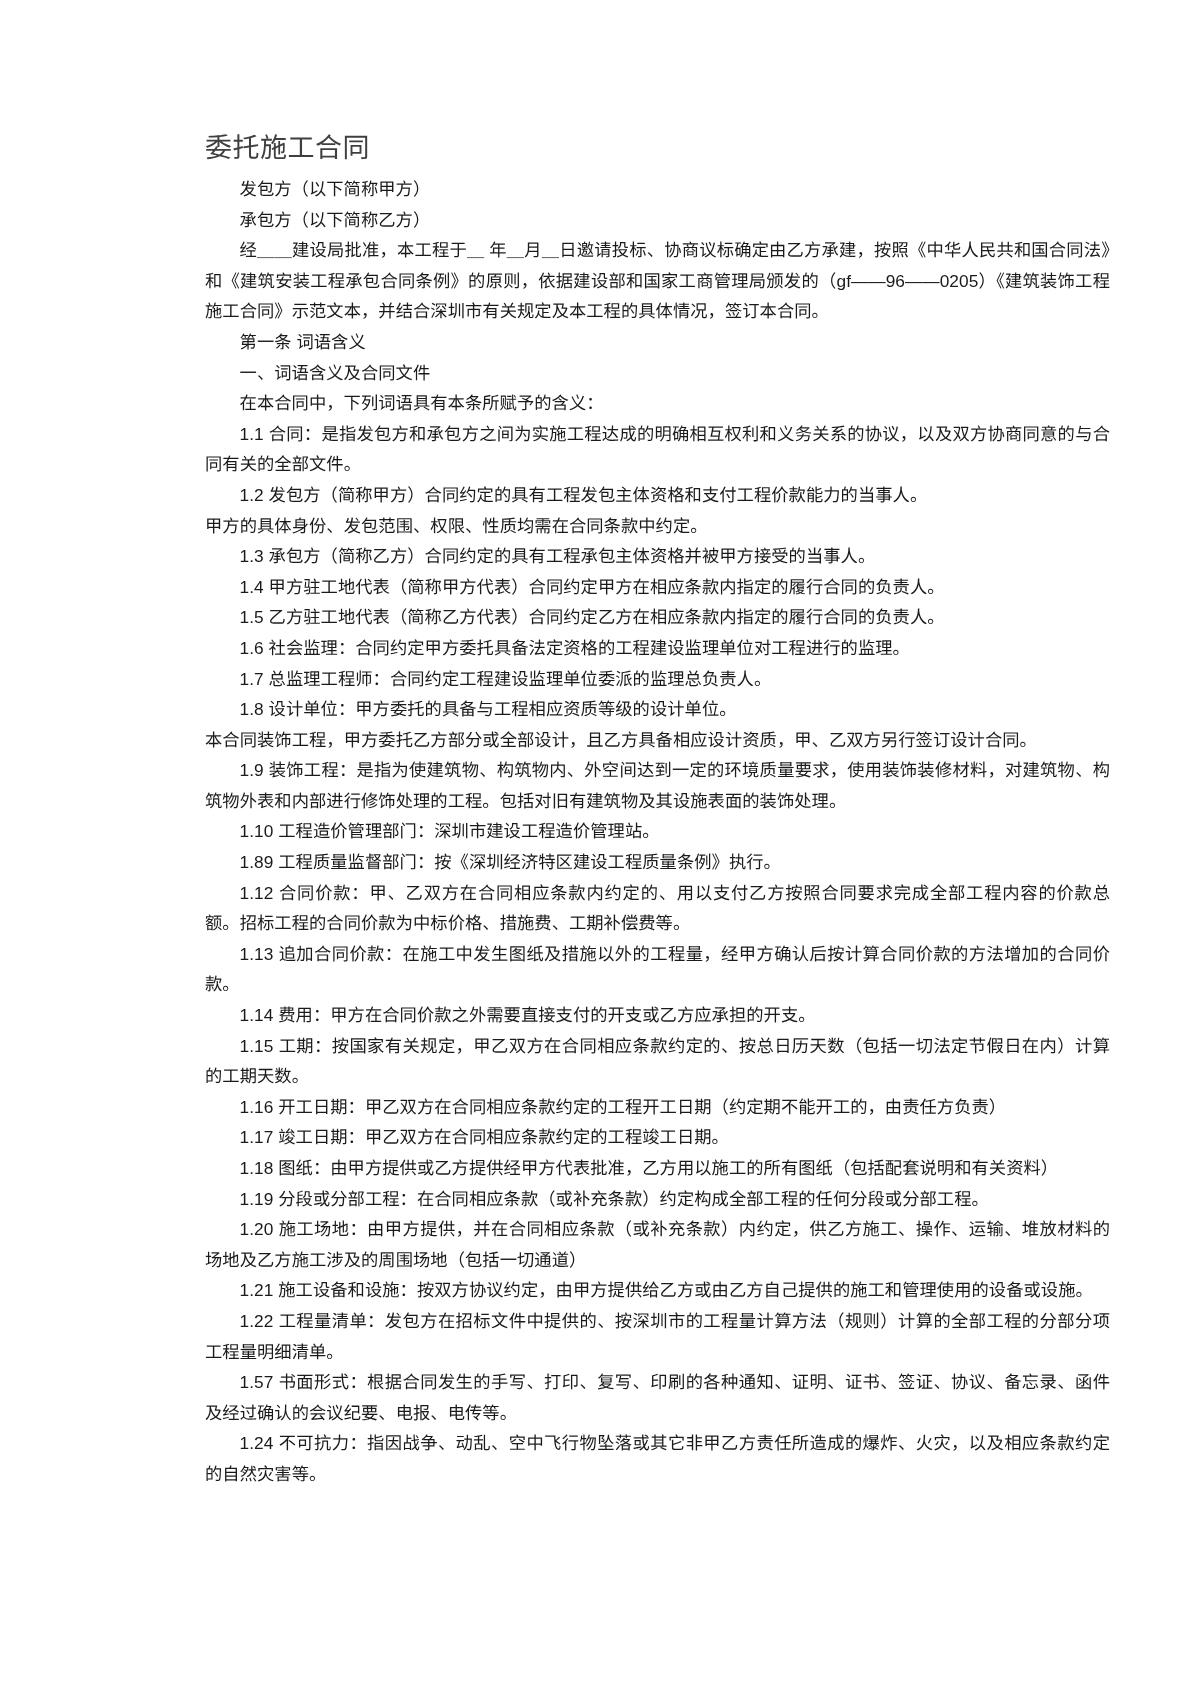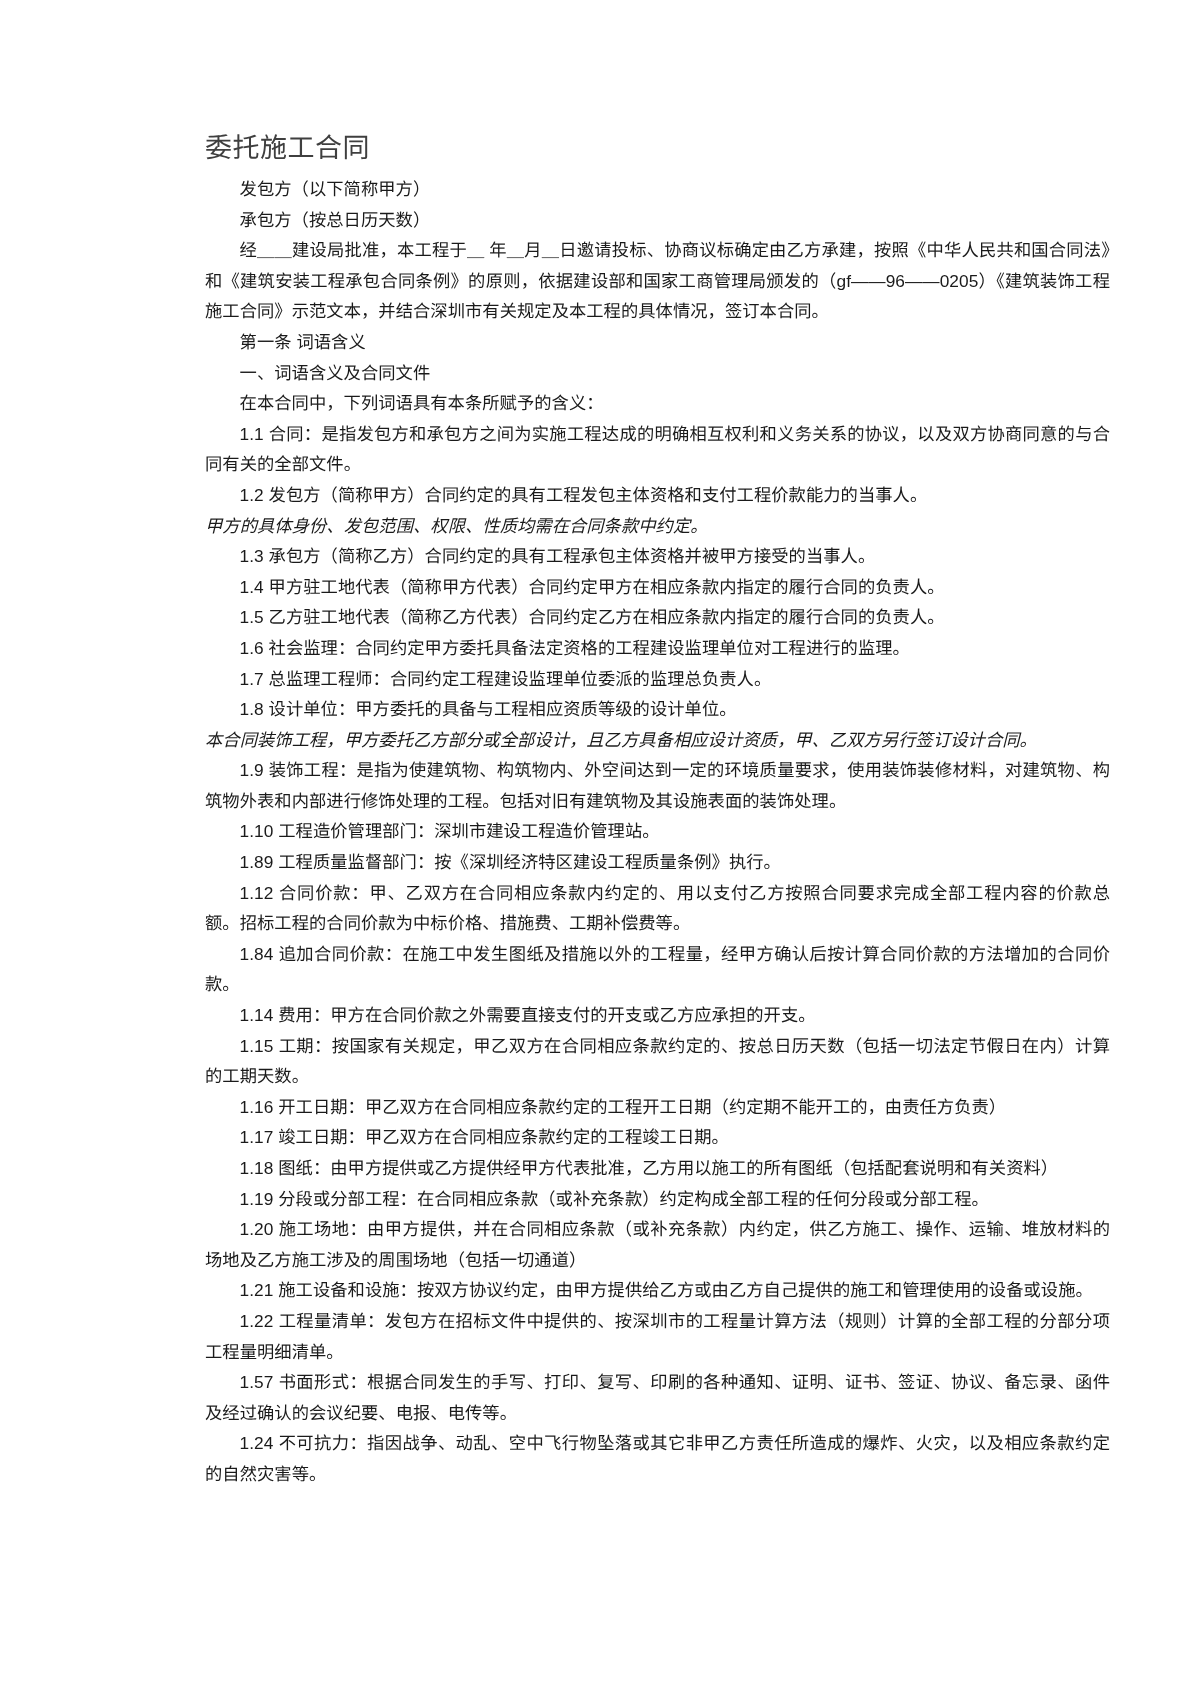--- a/index.html
+++ b/index.html
@@ -46,56 +46,55 @@
     text-justify: inter-ideograph;
     letter-spacing: 0.05px;
     color: #1a1a1a;
     word-break: break-all;
   }
   p.indent {
     text-indent: 2em;
   }
   p.noindent {
     text-indent: 0;
-    font-style: italic;
   }
   
   p.short {
     text-align: left;
   }
 </style>
 </head>
 <body>
 
 <div class="page">
   <div class="content">
 
     <h1 class="doc-title">委托施工合同</h1>
 
     <p class="para indent short">发包方（以下简称甲方）</p>
-    <p class="para indent short">承包方（按总日历天数）</p>
+    <p class="para indent short">承包方（以下简称乙方）</p>
     <p class="para indent">经＿＿建设局批准，本工程于＿ 年＿月＿日邀请投标、协商议标确定由乙方承建，按照《中华人民共和国合同法》和《建筑安装工程承包合同条例》的原则，依据建设部和国家工商管理局颁发的（gf——96——0205）《建筑装饰工程施工合同》示范文本，并结合深圳市有关规定及本工程的具体情况，签订本合同。</p>
     <p class="para indent short">第一条 词语含义</p>
     <p class="para indent short">一、词语含义及合同文件</p>
     <p class="para indent short">在本合同中，下列词语具有本条所赋予的含义：</p>
     <p class="para indent">1.1 合同：是指发包方和承包方之间为实施工程达成的明确相互权利和义务关系的协议，以及双方协商同意的与合同有关的全部文件。</p>
     <p class="para indent short">1.2 发包方（简称甲方）合同约定的具有工程发包主体资格和支付工程价款能力的当事人。</p>
     <p class="para noindent short">甲方的具体身份、发包范围、权限、性质均需在合同条款中约定。</p>
     <p class="para indent short">1.3 承包方（简称乙方）合同约定的具有工程承包主体资格并被甲方接受的当事人。</p>
     <p class="para indent short">1.4 甲方驻工地代表（简称甲方代表）合同约定甲方在相应条款内指定的履行合同的负责人。</p>
     <p class="para indent short">1.5 乙方驻工地代表（简称乙方代表）合同约定乙方在相应条款内指定的履行合同的负责人。</p>
     <p class="para indent short">1.6 社会监理：合同约定甲方委托具备法定资格的工程建设监理单位对工程进行的监理。</p>
     <p class="para indent short">1.7 总监理工程师：合同约定工程建设监理单位委派的监理总负责人。</p>
     <p class="para indent short">1.8 设计单位：甲方委托的具备与工程相应资质等级的设计单位。</p>
     <p class="para noindent short">本合同装饰工程，甲方委托乙方部分或全部设计，且乙方具备相应设计资质，甲、乙双方另行签订设计合同。</p>
     <p class="para indent">1.9 装饰工程：是指为使建筑物、构筑物内、外空间达到一定的环境质量要求，使用装饰装修材料，对建筑物、构筑物外表和内部进行修饰处理的工程。包括对旧有建筑物及其设施表面的装饰处理。</p>
     <p class="para indent short">1.10 工程造价管理部门：深圳市建设工程造价管理站。</p>
     <p class="para indent short">1.89 工程质量监督部门：按《深圳经济特区建设工程质量条例》执行。</p>
     <p class="para indent">1.12 合同价款：甲、乙双方在合同相应条款内约定的、用以支付乙方按照合同要求完成全部工程内容的价款总额。招标工程的合同价款为中标价格、措施费、工期补偿费等。</p>
-    <p class="para indent">1.84 追加合同价款：在施工中发生图纸及措施以外的工程量，经甲方确认后按计算合同价款的方法增加的合同价款。</p>
+    <p class="para indent">1.13 追加合同价款：在施工中发生图纸及措施以外的工程量，经甲方确认后按计算合同价款的方法增加的合同价款。</p>
     <p class="para indent short">1.14 费用：甲方在合同价款之外需要直接支付的开支或乙方应承担的开支。</p>
     <p class="para indent">1.15 工期：按国家有关规定，甲乙双方在合同相应条款约定的、按总日历天数（包括一切法定节假日在内）计算的工期天数。</p>
     <p class="para indent short">1.16 开工日期：甲乙双方在合同相应条款约定的工程开工日期（约定期不能开工的，由责任方负责）</p>
     <p class="para indent short">1.17 竣工日期：甲乙双方在合同相应条款约定的工程竣工日期。</p>
     <p class="para indent short">1.18 图纸：由甲方提供或乙方提供经甲方代表批准，乙方用以施工的所有图纸（包括配套说明和有关资料）</p>
     <p class="para indent short">1.19 分段或分部工程：在合同相应条款（或补充条款）约定构成全部工程的任何分段或分部工程。</p>
     <p class="para indent">1.20 施工场地：由甲方提供，并在合同相应条款（或补充条款）内约定，供乙方施工、操作、运输、堆放材料的场地及乙方施工涉及的周围场地（包括一切通道）</p>
     <p class="para indent short">1.21 施工设备和设施：按双方协议约定，由甲方提供给乙方或由乙方自己提供的施工和管理使用的设备或设施。</p>
     <p class="para indent">1.22 工程量清单：发包方在招标文件中提供的、按深圳市的工程量计算方法（规则）计算的全部工程的分部分项工程量明细清单。</p>
     <p class="para indent">1.57 书面形式：根据合同发生的手写、打印、复写、印刷的各种通知、证明、证书、签证、协议、备忘录、函件及经过确认的会议纪要、电报、电传等。</p>

